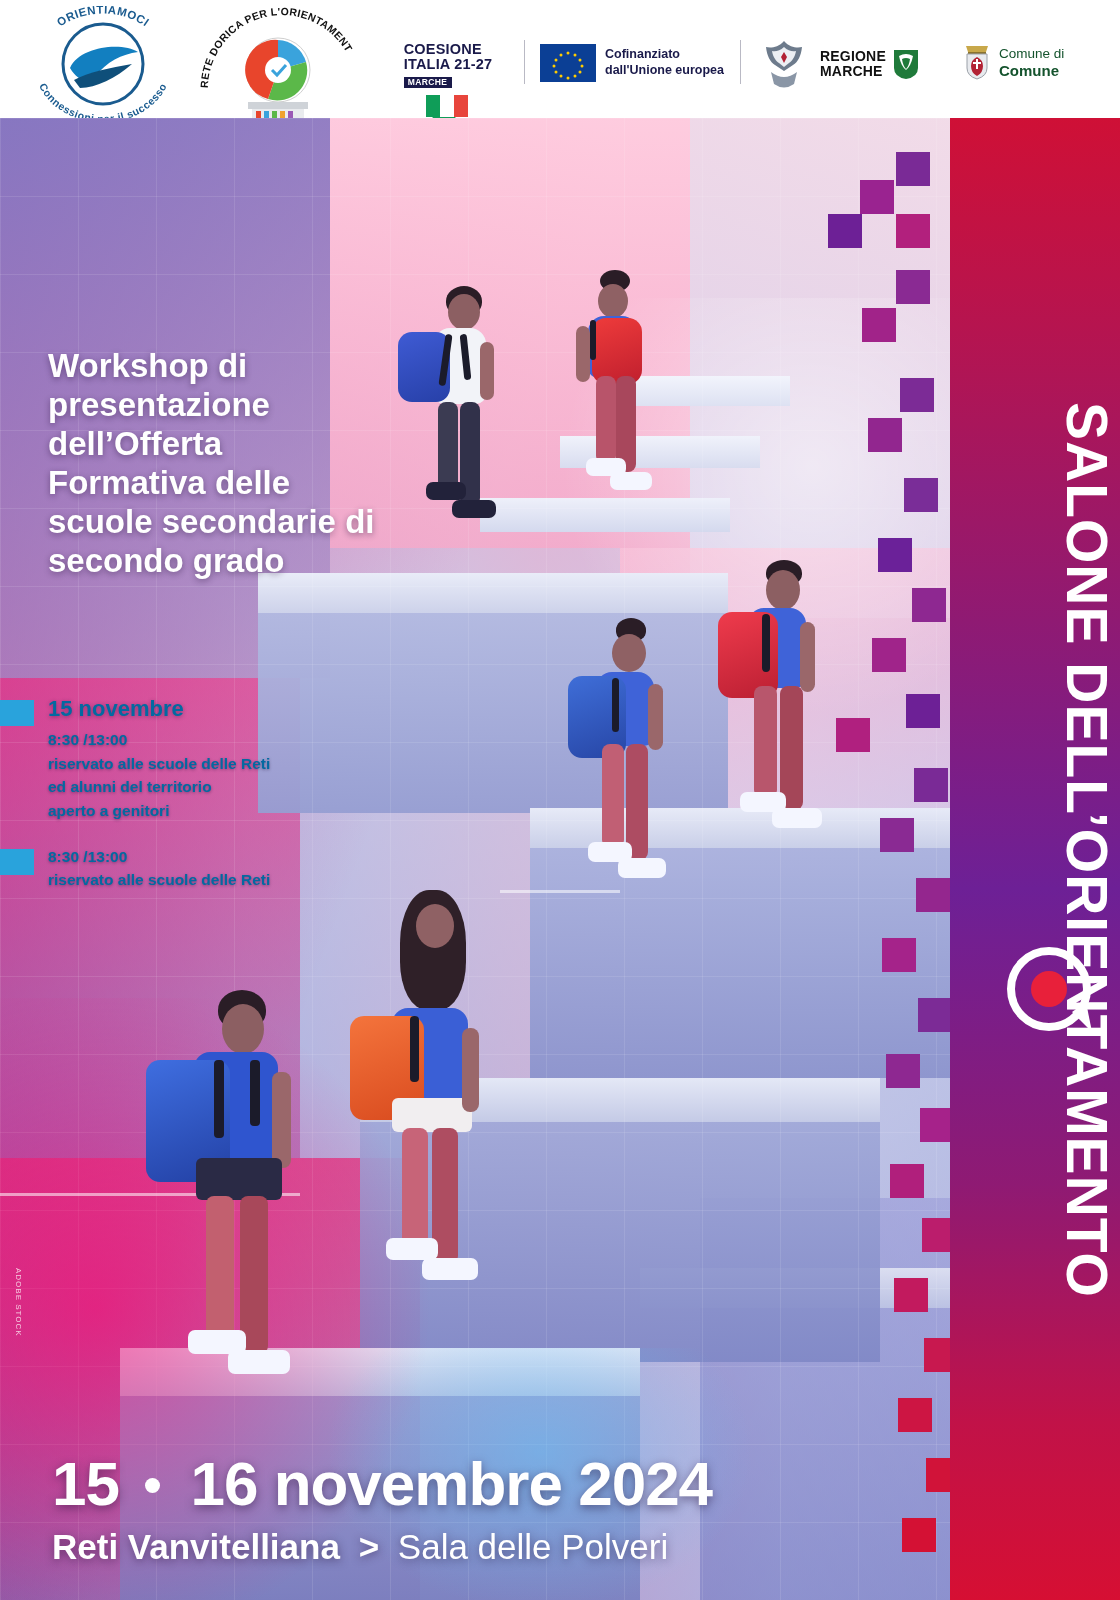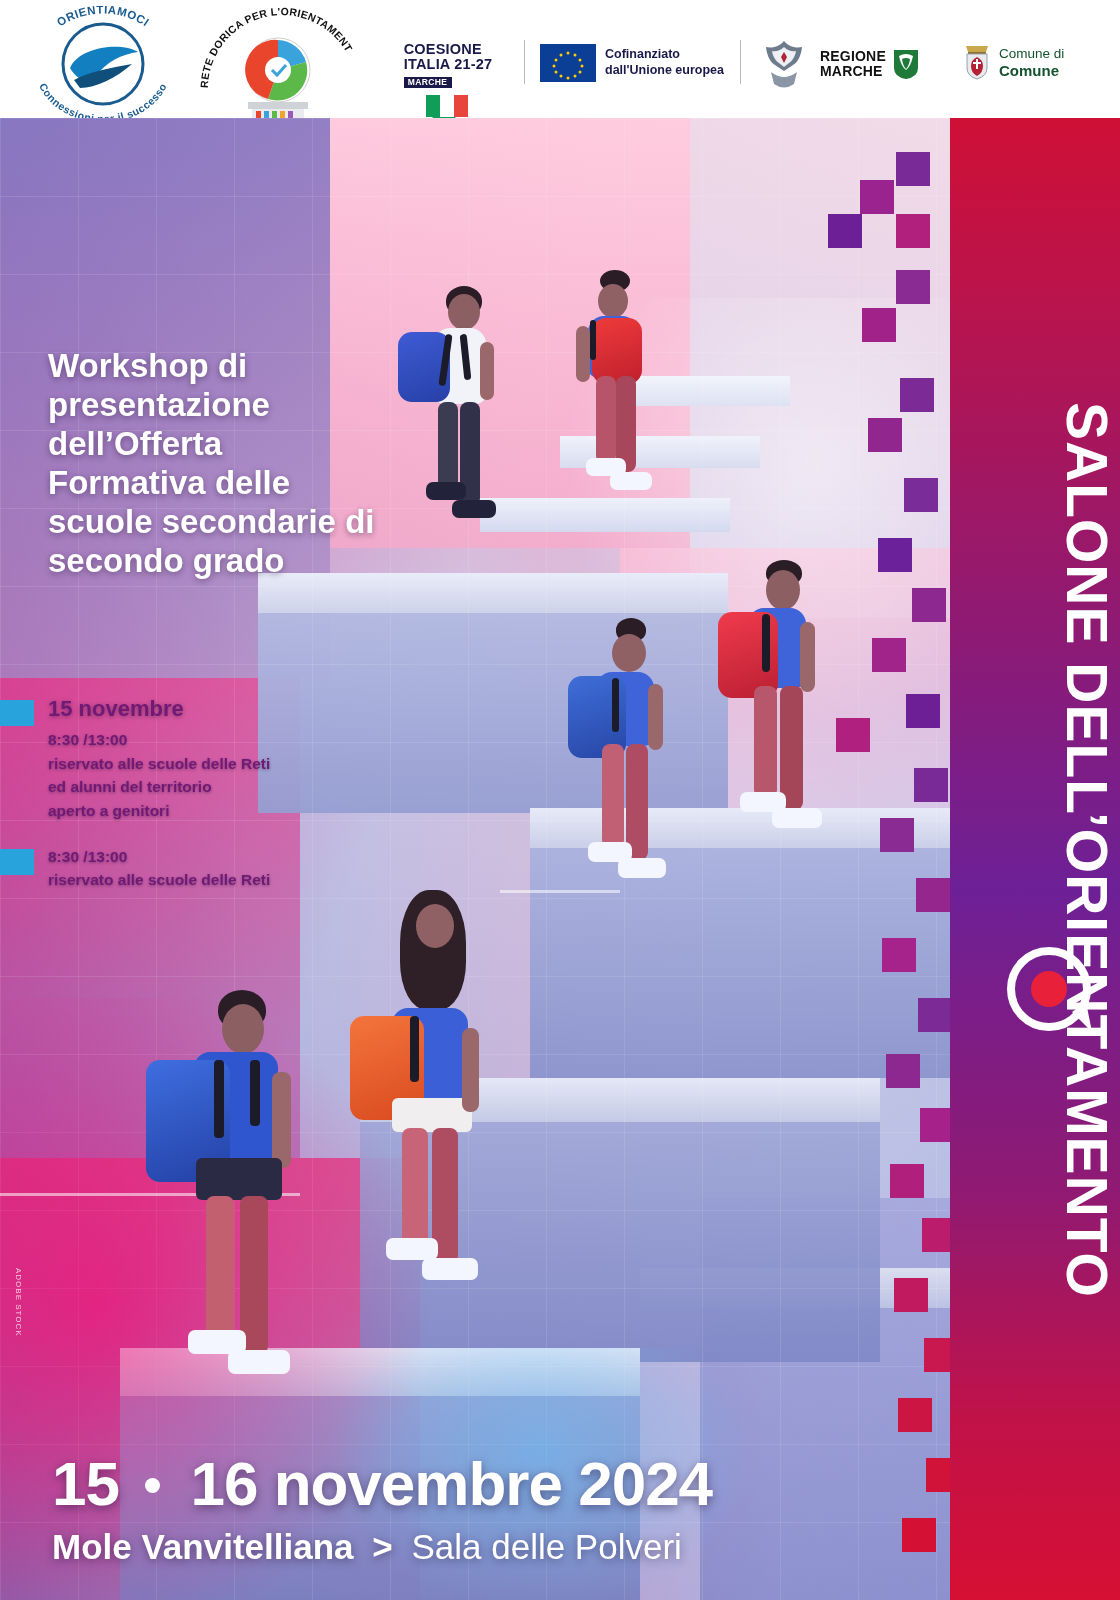--- a/index.html
+++ b/index.html
@@ -169,21 +169,21 @@
   .strap { position:absolute; background:#1b1b2a; border-radius:4px; }
   .arm { position:absolute; border-radius:8px; }
 
   
   .headline {
     position:absolute; left:48px; top:200px; width:330px;
     color:#ffffff; font-weight:bold; font-size:33px; line-height:1.18;
     text-shadow:0 2px 6px rgba(40,20,60,0.45);
     margin-top:29px;
   }
-  .schedule { position:absolute; left:48px; top:578px; width:340px; color:#701a75; }
+  .schedule { position:absolute; left:48px; top:578px; width:340px; color:#0369a1; }
   .sched-block { position:relative; margin-bottom:22px; }
   .sched-tab {
     position:absolute; left:-48px; top:4px; width:34px; height:26px;
     background:#29a3dc;
   }
   .sched-day {
     font-size:22px; font-weight:bold; line-height:1.2; margin-bottom:6px;
     text-shadow:0 1px 4px rgba(40,20,60,0.45);
   }
   .sched-line {
@@ -516,21 +516,21 @@
       </div>
     </div>
 
     <div class="bottom">
       <div class="bigdate">
         <span>15</span>
         <span class="dot"></span>
         <span>16 novembre 2024</span>
       </div>
       <div class="venue">
-        <span class="b">Mole Vanvitelliana</span>
+        <span class="b">Reti Vanvitelliana</span>
         <span class="arrow">&gt;</span>
         <span class="l">Sala delle Polveri</span>
       </div>
     </div>
   </div>
 
   <div class="mosaic-left">
     <div class="mcell" style="left:76px; top:34px;  width:34px; height:34px; background:#7a2a96;"></div>
     <div class="mcell" style="left:40px; top:62px;  width:34px; height:34px; background:#9a2390;"></div>
     <div class="mcell" style="left:76px; top:96px;  width:34px; height:34px; background:#b2207d;"></div>

